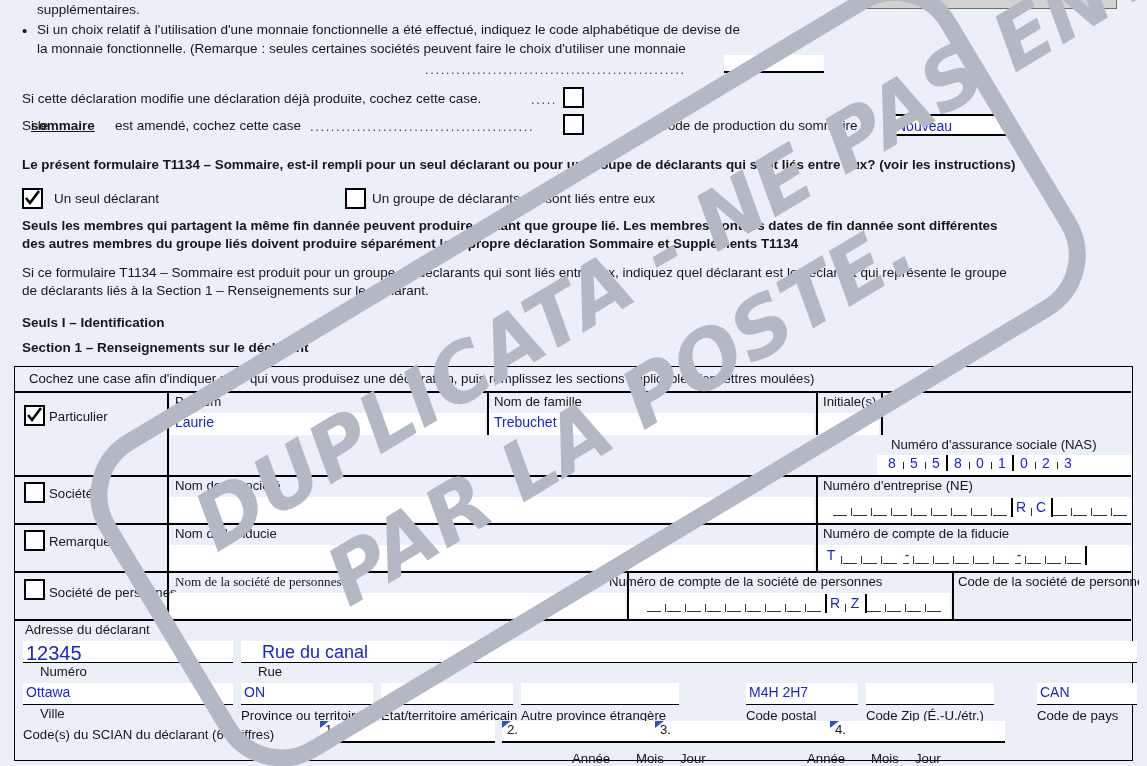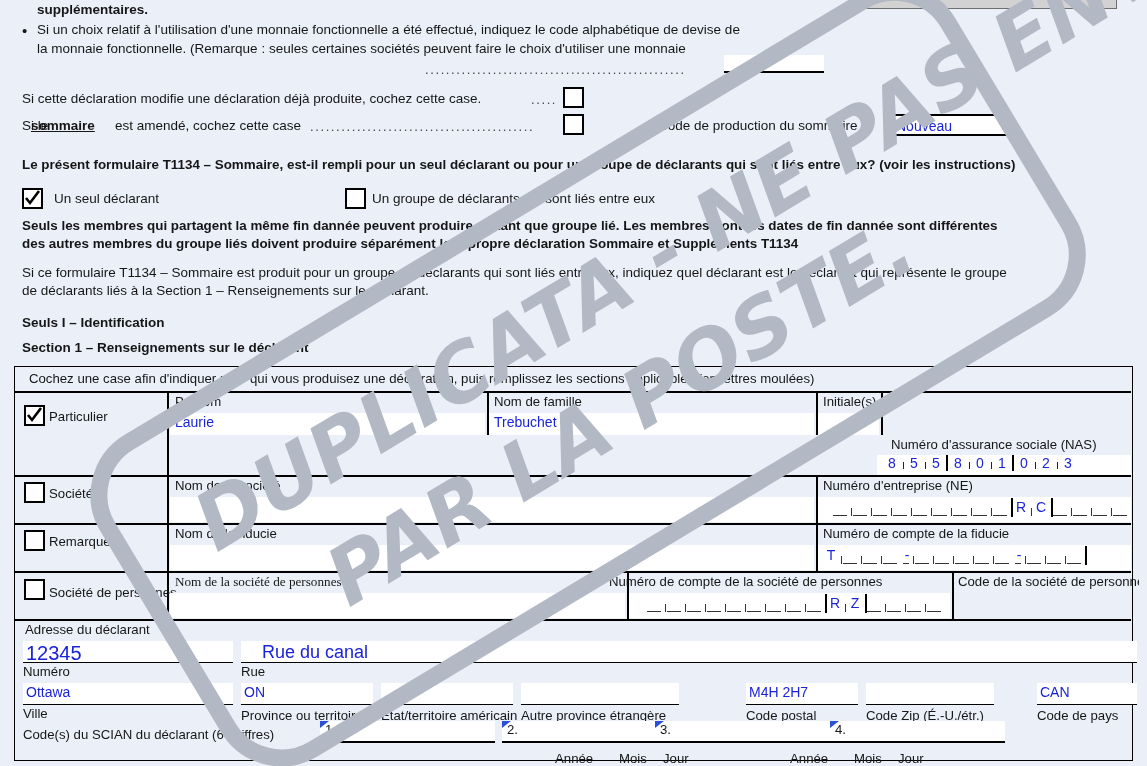--- a/index.html
+++ b/index.html
@@ -47,21 +47,21 @@
     fill: #b3b9c4;
     font-family: "DejaVu Sans", sans-serif;
     font-weight: bold;
     font-style: italic;
   }
 
   
   .txt { position: absolute; white-space: nowrap; line-height: 1.15; }
   .b { font-weight: bold; }
   .blue { color: #1b23d8; }
-  .sm { font-size: 11.5px; }
+  .sm { font-size: 11.5px; margin-left: 17px; }
   .xs { font-size: 10px; }
 
   
   .dots { position: absolute; white-space: nowrap; letter-spacing: 1.6px;
           color: #444; font-size: 13px; overflow: hidden; }
 
   
   .cbox {
     position: absolute;
     border: 2px solid #000;
@@ -134,21 +134,21 @@
   .tri { position:absolute; left:0; top:0; width:0; height:0;
          border-left: 9px solid #2b4fd6; border-bottom: 7px solid transparent; }
 </style>
 </head>
 <body>
 
 <div id="page">
 
   <div class="topbox"></div>
 
-  <div class="txt" style="left:37px; top:2px;font-weight:bold;">supplémentaires.</div>
+  <div class="txt" style="left:37px; top:2px;">supplémentaires.</div>
 
   <div class="txt" style="left:22px; top:22px; font-size:15px;">•</div>
   <div class="txt" style="left:37px; top:22px;">Si un choix relatif à l'utilisation d'une monnaie fonctionnelle a été effectué, indiquez le code alphabétique de devise de</div>
   <div class="txt" style="left:37px; top:41px;">la monnaie fonctionnelle. (Remarque : seules certaines sociétés peuvent faire le choix d'utiliser une monnaie</div>
   <div class="dots" style="left:425px; top:62px; width:288px;">..................................................</div>
   <div class="uline" style="left:724px; top:55px; width:100px; height:18px;"></div>
 
   <div class="txt" style="left:22px; top:91px;">Si cette déclaration modifie une déclaration déjà produite, cochez cette case.</div>
   <div class="dots" style="left:531px; top:92px; width:28px;">.....</div>
   <div class="cbox" style="left:563px; top:87px; width:21px; height:21px;"></div>

